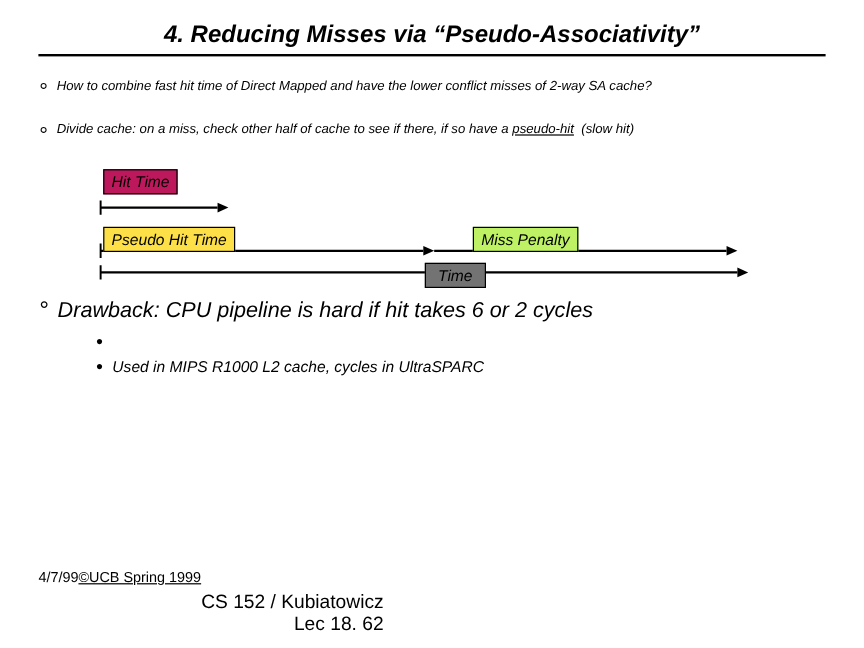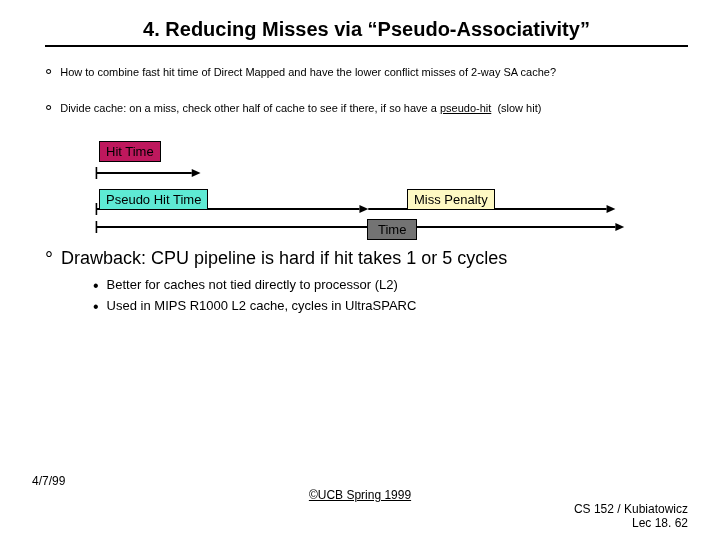--- a/index.html
+++ b/index.html
@@ -7,21 +7,22 @@
       width: 720px;
       height: 540px;
       background: #fff;
       font-family: Arial, Helvetica, sans-serif;
       font-size: 15px;
       color: #000;
       overflow: hidden;
       position: relative;
     }
     .page {
-      padding: 18px 32px 12px 45px;
+      padding: 18px 32px 12px 32px;
+      font-style: italic;
     }
     .title-area {
       border-bottom: 2px solid #000;
       padding-bottom: 4px;
       margin-bottom: 18px;
     }
     .title {
       font-size: 20px;
       font-weight: bold;
       text-align: center;
@@ -64,31 +65,31 @@
       background: #be185d;
     }
     
     .pseudo-box {
       position: absolute;
       left: 20px;
       top: 52px;
       border: 1.5px solid #000;
       padding: 2px 6px;
       font-size: 13px;
-      background: #5eead4;
+      background: #fde047;
     }
     
     .miss-box {
       position: absolute;
       left: 330px;
       top: 52px;
       border: 1.5px solid #000;
       padding: 2px 6px;
       font-size: 13px;
-      background: #fef9c3;
+      background: #bef264;
     }
     
     .time-box {
       position: absolute;
       left: 310px;
       top: 82px;
       border: 1.5px solid #000;
       padding: 2px 10px;
       font-size: 13px;
       background: #737373;
@@ -128,32 +129,32 @@
       margin-right: 8px;
       font-size: 16px;
       line-height: 1.1;
     }
     .footer {
       position: absolute;
       bottom: 10px;
       left: 0;
       right: 0;
       display: flex;
-      justify-content: flex-end;
+      justify-content: flex-start;
       padding: 0 32px;
       font-size: 12px;
-      flex-direction: column;
     }
     .footer-center {
       text-align: center;
       text-decoration: underline;
     }
     .footer-right {
       text-align: right;
-      font-size: 12px;
+      font-size: 16px;
+      margin-top: 20px;
     }
   </style>
 </head>
 <body>
 
 <div class="page">
 
   <div class="title-area">
     <div class="title">4. Reducing Misses via “Pseudo-Associativity”</div>
   </div>
@@ -207,26 +208,25 @@
     </div>
 
     <div class="time-box" style="left:290px; top:82px;">
       <span>Time</span>
     </div>
   </div>
 
   <div class="drawback-section">
     <div class="drawback-row">
       <span class="bullet-symbol" style="font-size:20px;">°</span>
-      <span class="drawback-text">Drawback: CPU pipeline is hard if hit takes 1 or 5 cycles</span>
+      <span class="drawback-text">Drawback: CPU pipeline is hard if hit takes 6 or 2 cycles</span>
     </div>
     <div class="sub-bullets">
       <div class="sub-bullet">
         <span class="sub-bullet-dot">•</span>
-        <span>Better for caches not tied directly to  processor (L2)</span>
       </div>
       <div class="sub-bullet">
         <span class="sub-bullet-dot">•</span>
         <span>Used in MIPS R1000 L2 cache, cycles in UltraSPARC</span>
       </div>
     </div>
   </div>
 </div>
 
 <div class="footer">

